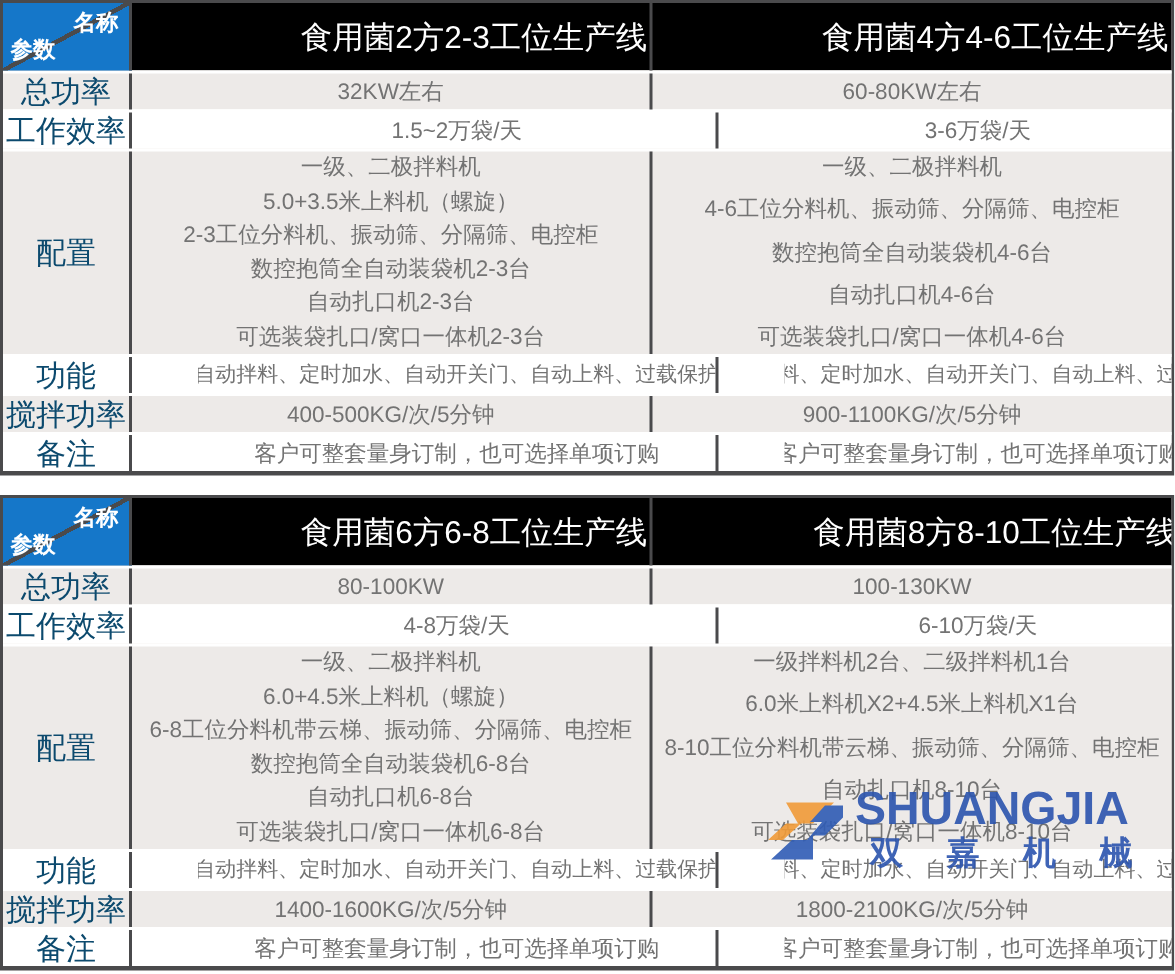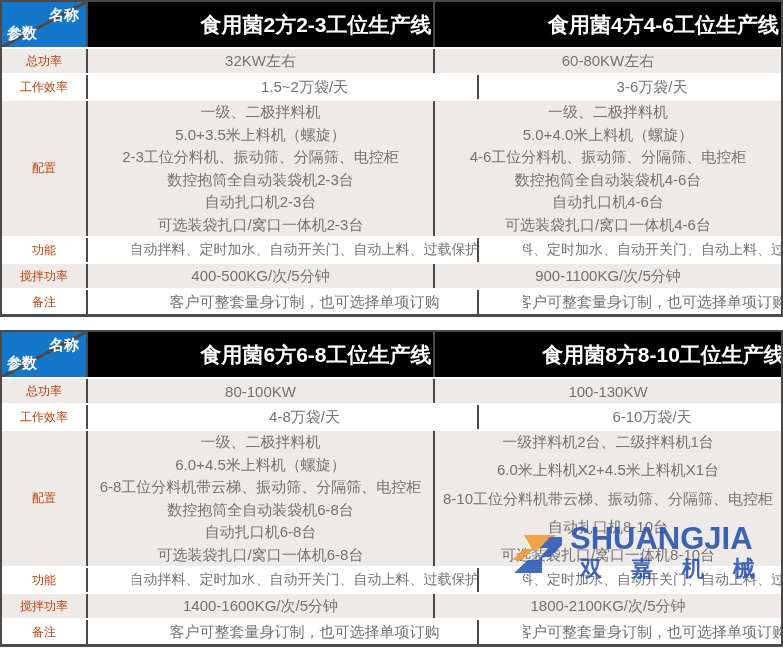--- a/index.html
+++ b/index.html
@@ -13,22 +13,22 @@
   .row + .row { border-top:2px solid #ffffff; }
   .row-header { height:45px; background:#000000; }
   .row-simple { height:26px; }
   .row-config { height:137px; }
   .r-gray { background:#edeae8; }
   .r-white { background:#ffffff;gap:44px; }
 
   .cell { display:flex; align-items:center; justify-content:center; text-align:center;
           color:#737373; font-size:15px; white-space:nowrap; overflow:hidden; }
   .sep-r { border-right:2px solid #4a4a4c; }
-  .label-cell { font-size:12px; color:#c2410c; }
-  .head-cell { color:#ffffff; font-size:21px; font-weight:bold; padding-left:66px;margin-left:45px; }
+  .label-cell { font-size:20px; color:#0c4a6e; }
+  .head-cell { color:#ffffff; font-size:21px; font-weight:normal; padding-left:66px;margin-left:45px; }
   .fn-cell { font-size:14px; }
 
   .corner-cell { position:relative; background:#1577c9;
     background-image:linear-gradient(to bottom right,
       transparent calc(50% - 1.5px), #4a4a4c calc(50% - 1.5px),
       #4a4a4c calc(50% + 1.5px), transparent calc(50% + 1.5px)); }
   .corner-top { position:absolute; top:4px; right:7px; color:#ffffff; font-size:15px; font-weight:bold; }
   .corner-bottom { position:absolute; bottom:4px; left:5px; color:#ffffff; font-size:15px; font-weight:bold; }
 
   .config-cell { flex-direction:column; justify-content:space-between; }
@@ -74,21 +74,20 @@
       <div class="cell config-cell sep-r">
         <div class="config-line">一级、二极拌料机</div>
         <div class="config-line">5.0+3.5米上料机（螺旋）</div>
         <div class="config-line">2-3工位分料机、振动筛、分隔筛、电控柜</div>
         <div class="config-line">数控抱筒全自动装袋机2-3台</div>
         <div class="config-line">自动扎口机2-3台</div>
         <div class="config-line">可选装袋扎口/窝口一体机2-3台</div>
       </div>
       <div class="cell config-cell">
         <div class="config-line">一级、二极拌料机</div>
-        <div class="config-line">5.0+4.0米上料机（螺旋）</div>
         <div class="config-line">4-6工位分料机、振动筛、分隔筛、电控柜</div>
         <div class="config-line">数控抱筒全自动装袋机4-6台</div>
         <div class="config-line">自动扎口机4-6台</div>
         <div class="config-line">可选装袋扎口/窝口一体机4-6台</div>
       </div>
     </div>
 
     <div class="row row-simple r-white">
       <div class="cell label-cell sep-r">功能</div>
       <div class="cell fn-cell sep-r">自动拌料、定时加水、自动开关门、自动上料、过载保护</div>

